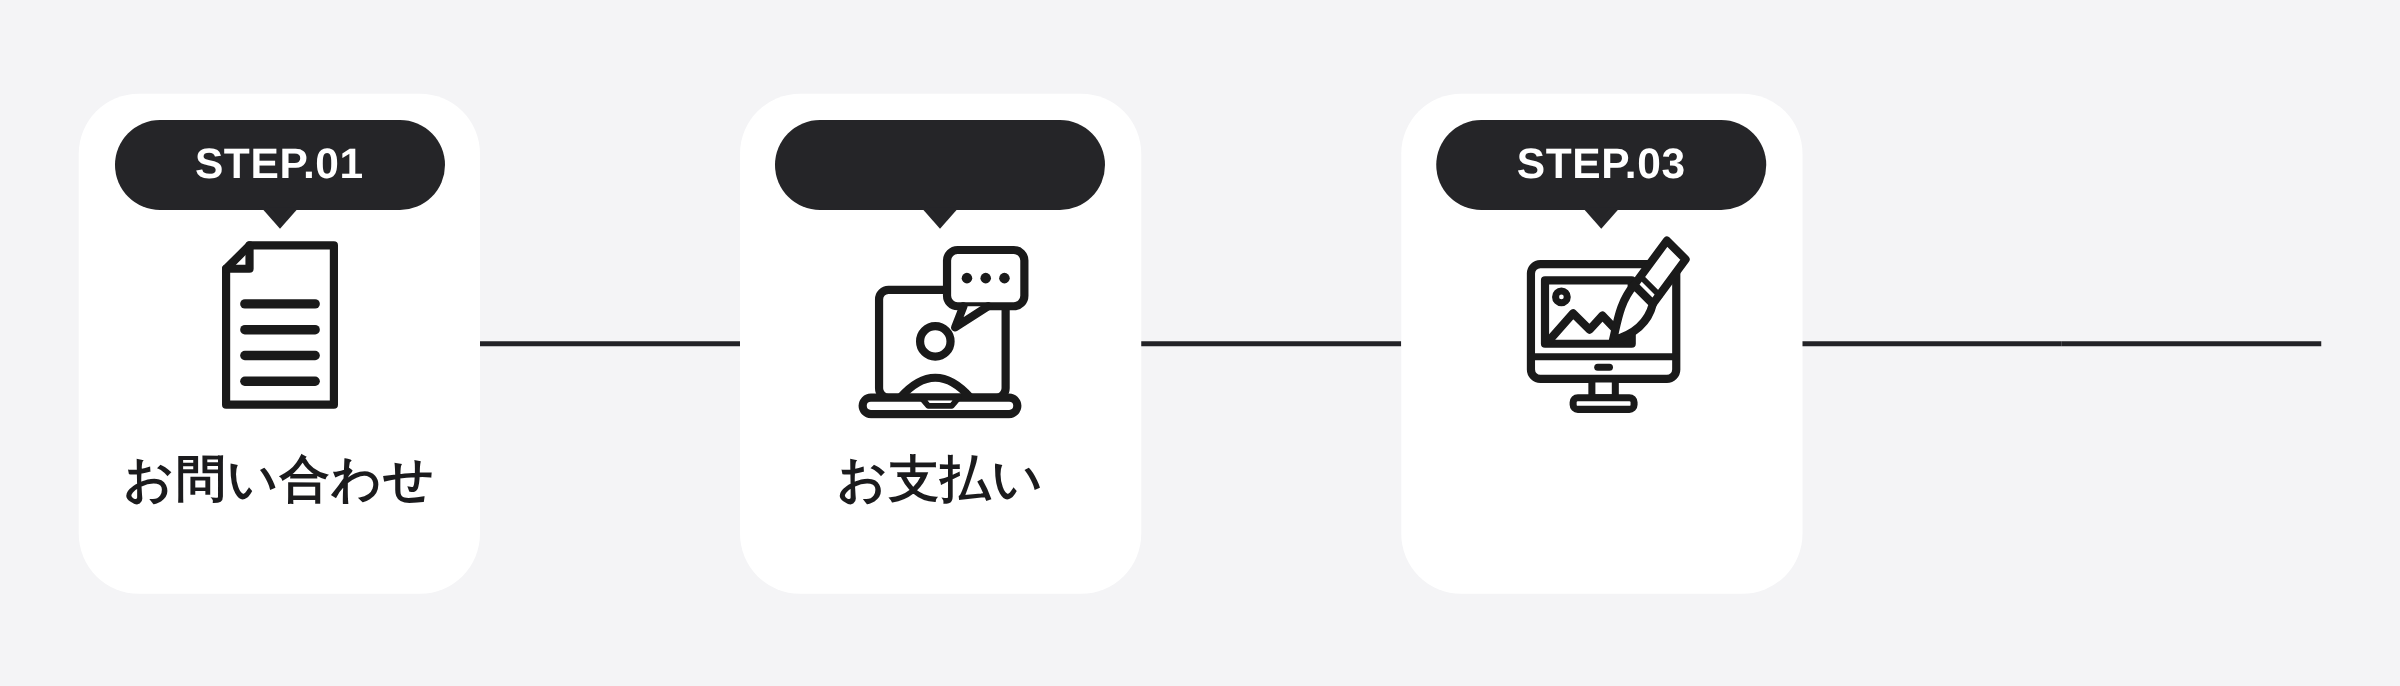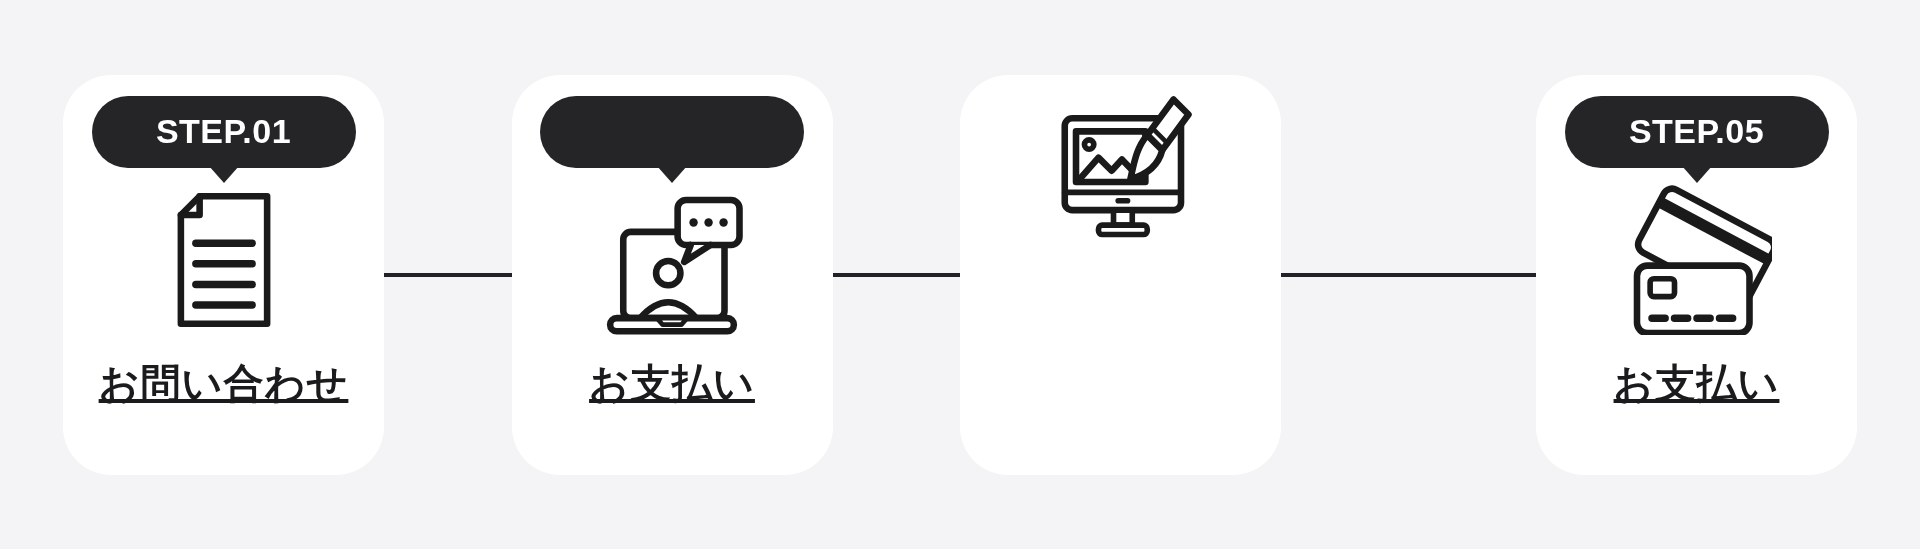--- a/index.html
+++ b/index.html
@@ -50,21 +50,20 @@
   .icon-wrap {
     margin-top:16px; width:160px; height:152px;
     display:flex; align-items:center; justify-content:center;
   }
   .label {
     margin:20px 0 0;
     font-size:40px; font-weight:700;
     color:var(--label_color,#1b1b1d);
     letter-spacing:1px;
     white-space:nowrap;
-    text-decoration:underline;
   }
   
   .s  { fill:none;  stroke:var(--icon_stroke,#1a1a1a); stroke-width:7; stroke-linecap:round; stroke-linejoin:round; }
   .sf { fill:#ffffff; stroke:var(--icon_stroke,#1a1a1a); stroke-width:7; stroke-linecap:round; stroke-linejoin:round; }
   .f  { fill:var(--icon_stroke,#1a1a1a); stroke:none; }
   .fw { fill:#ffffff; stroke:none; }
   .s8 { stroke-width:8; }
   .s6 { stroke-width:6; }
   .s5 { stroke-width:5; }
 </style>
@@ -110,20 +109,24 @@
         <circle class="f" cx="119" cy="40" r="4.5"></circle>
         <circle class="f" cx="135" cy="40" r="4.5"></circle>
       </svg>
     </div>
     <h3 class="label">お支払い</h3>
   </section>
 
   <div class="connector"></div>
 
   <section class="card">
+    <div class="badge">
+      <span class="badge-text">STEP.03</span>
+      <span class="badge-tail"></span>
+    </div>
     <div class="icon-wrap">
       <svg width="150" height="150" viewBox="0 0 160 160" aria-hidden="true">
         <rect class="sf" x="20" y="28" width="124" height="98" rx="8"></rect>
         <path class="s s6" d="M20 107 H144"></path>
         <rect class="sf s6" x="72" y="126" width="20" height="16"></rect>
         <rect class="sf s6" x="56" y="142" width="52" height="10" rx="4"></rect>
         <path class="s s6" d="M77 116 H87"></path>
         <rect class="sf" x="32" y="42" width="74" height="54"></rect>
         <circle class="s s6" cx="46" cy="56" r="5"></circle>
         <path class="s" d="M34 95 L56 70 L70 84 L81 72 L103 95"></path>
@@ -132,32 +135,14 @@
         <path class="s s5" d="M114 39 L130 55"></path>
       </svg>
     </div>
   </section>
 
   <div class="connector"></div>
 
 
   <div class="connector"></div>
 
-  <section class="card">
-    <div class="badge">
-      <span class="badge-text">STEP.05</span>
-      <span class="badge-tail"></span>
-    </div>
-    <div class="icon-wrap">
-      <svg width="150" height="150" viewBox="0 0 160 160" aria-hidden="true">
-        <g transform="rotate(28 88 64)">
-          <rect class="sf" x="24" y="26" width="132" height="76" rx="10"></rect>
-          <rect class="f" x="26" y="40" width="128" height="12"></rect>
-        </g>
-        <rect class="sf" x="16" y="86" width="120" height="72" rx="11"></rect>
-        <rect class="s s6" x="30" y="100" width="26" height="19" rx="4"></rect>
-        <path class="s s8" d="M32 142 H46 M56 142 H70 M80 142 H94 M104 142 H118"></path>
-      </svg>
-    </div>
-    <h3 class="label">お支払い</h3>
-  </section>
 
 </div>
 
 </body></html>

